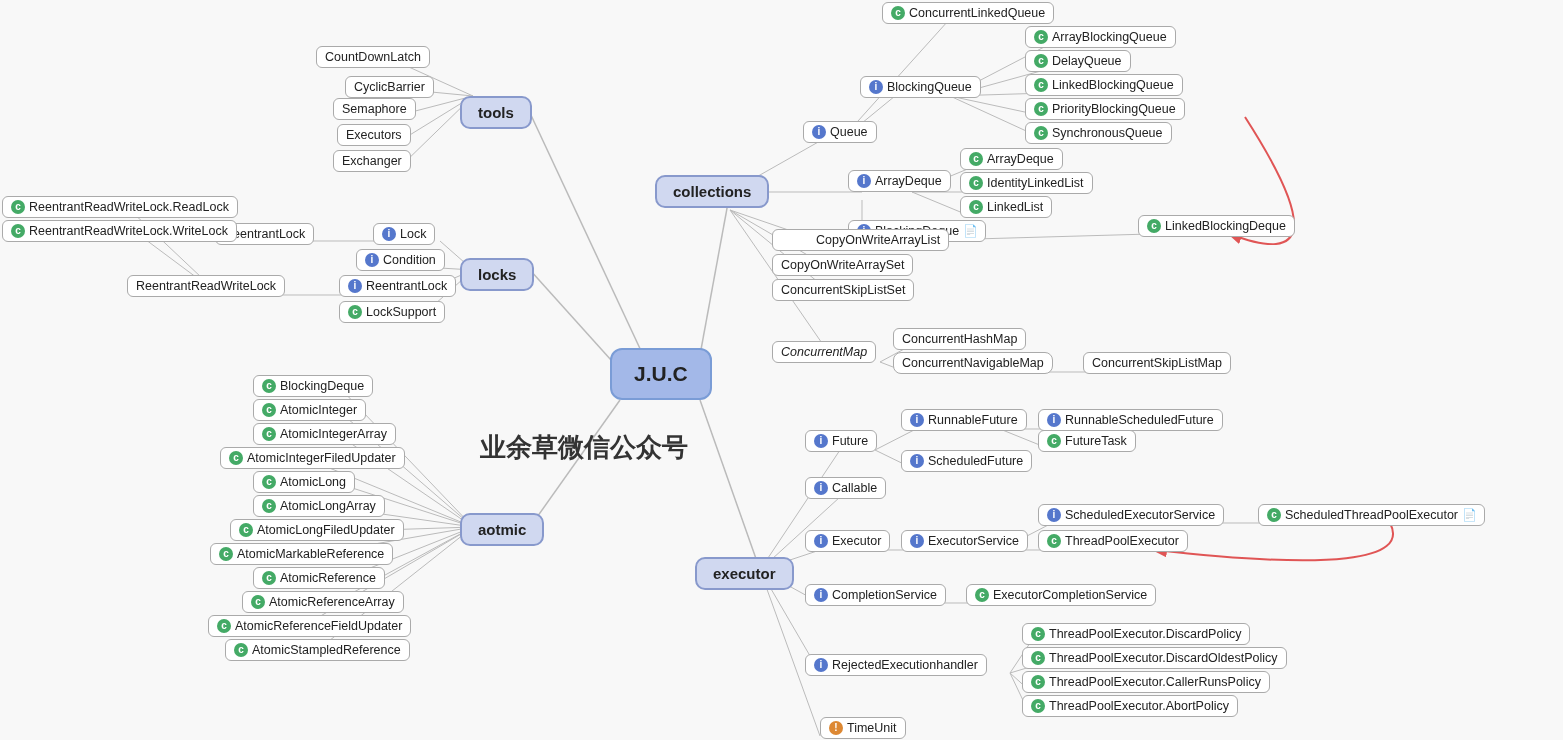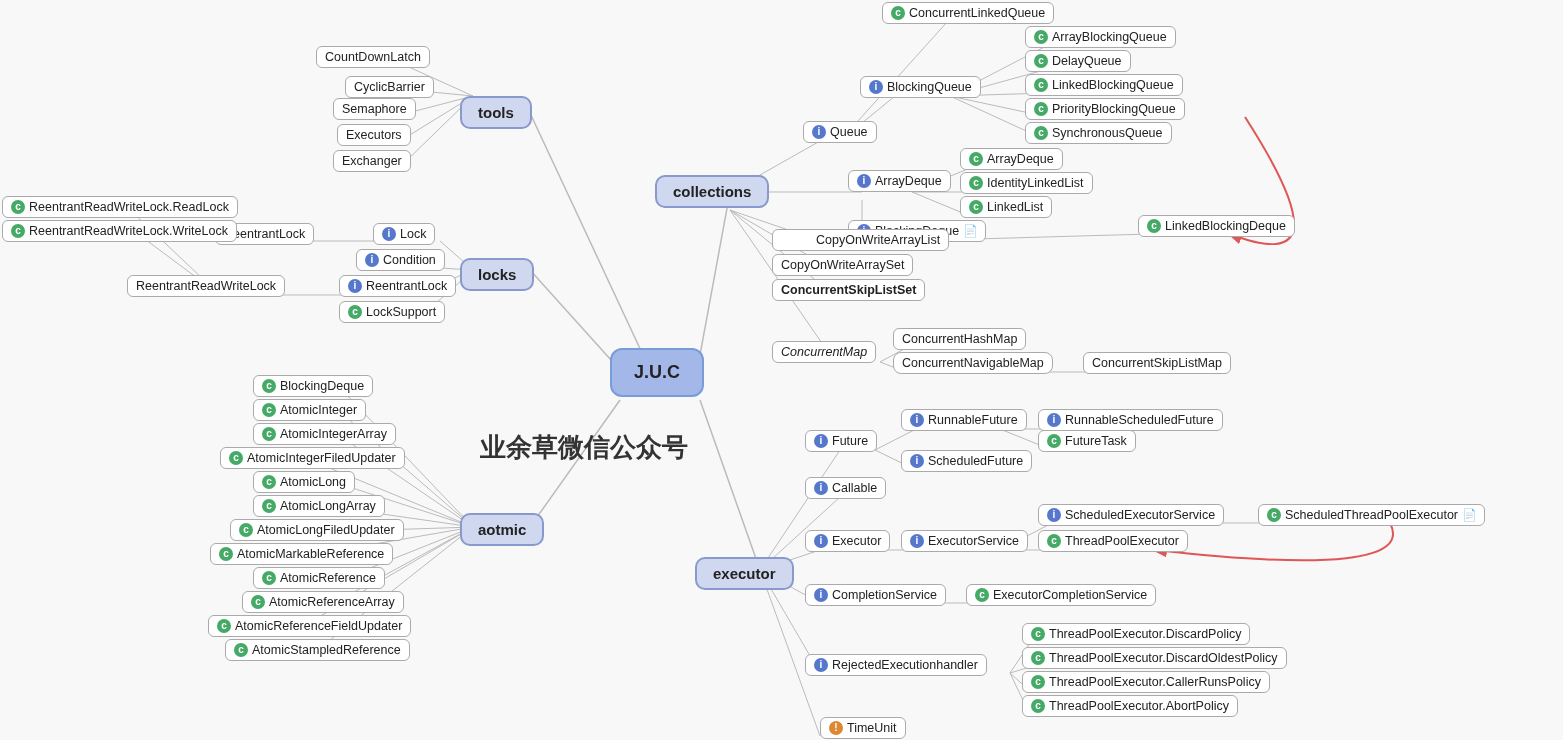--- a/index.html
+++ b/index.html
@@ -22,21 +22,21 @@
       font-size: 12.5px;
       color: #222;
       display: flex;
       align-items: center;
       gap: 4px;
     }
     .node.center {
       background: #a3b8e8;
       border: 2px solid #7a9cd6;
       border-radius: 12px;
-      font-size: 18px;
+      font-size: 21px;
       font-weight: bold;
       color: #222;
       padding: 12px 22px;
     }
     .node.category {
       background: #d0d8f0;
       border: 2px solid #8899cc;
       border-radius: 10px;
       font-size: 15px;
       font-weight: bold;
@@ -344,21 +344,21 @@
     <span class="icon-green">c</span>
     <span>LinkedBlockingDeque</span>
   </div>
 
 <div class="node" style="left:772px; top:229px;padding-left:43px;">
     <span>CopyOnWriteArrayList</span>
   </div>
 <div class="node" style="left:772px; top:254px;">
     <span>CopyOnWriteArraySet</span>
   </div>
-<div class="node" style="left:772px; top:279px;font-weight:bold;">
+<div class="node" style="left:772px; top:279px;">
     <span>ConcurrentSkipListSet</span>
   </div>
 
 <div class="node" style="left:772px; top:341px;font-style:italic;">
     <span>ConcurrentMap</span>
   </div>
 <div class="node" style="left:893px; top:328px;">
     <span>ConcurrentHashMap</span>
   </div>
 <div class="node" style="left:893px; top:352px;border-radius:8px;">

